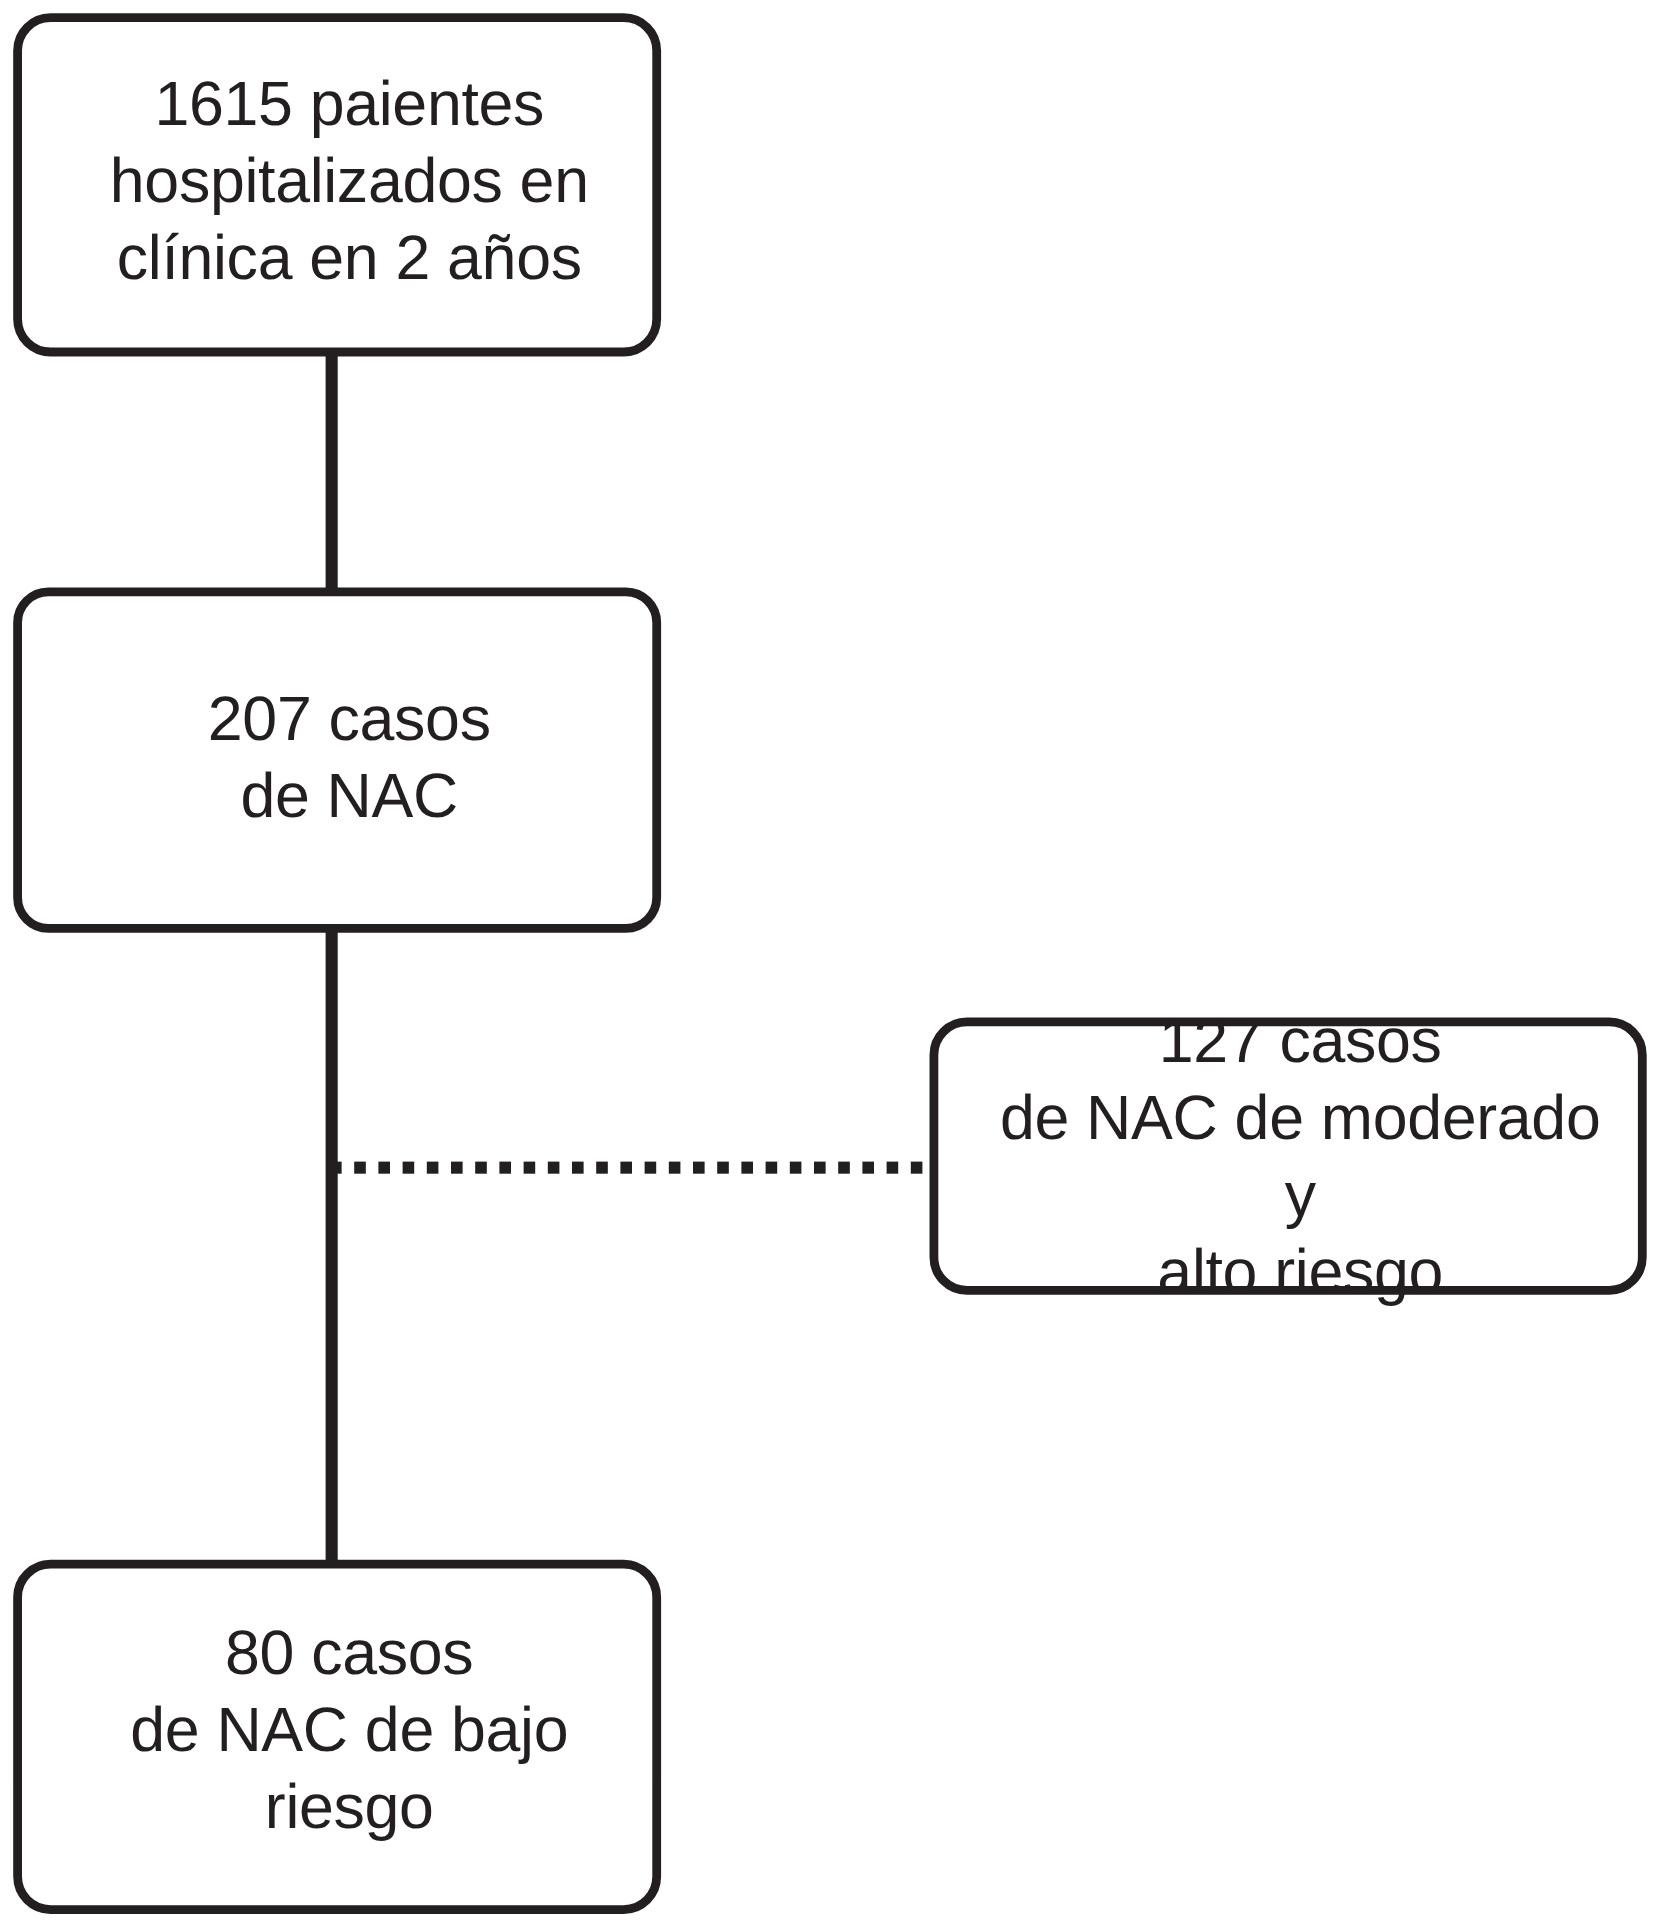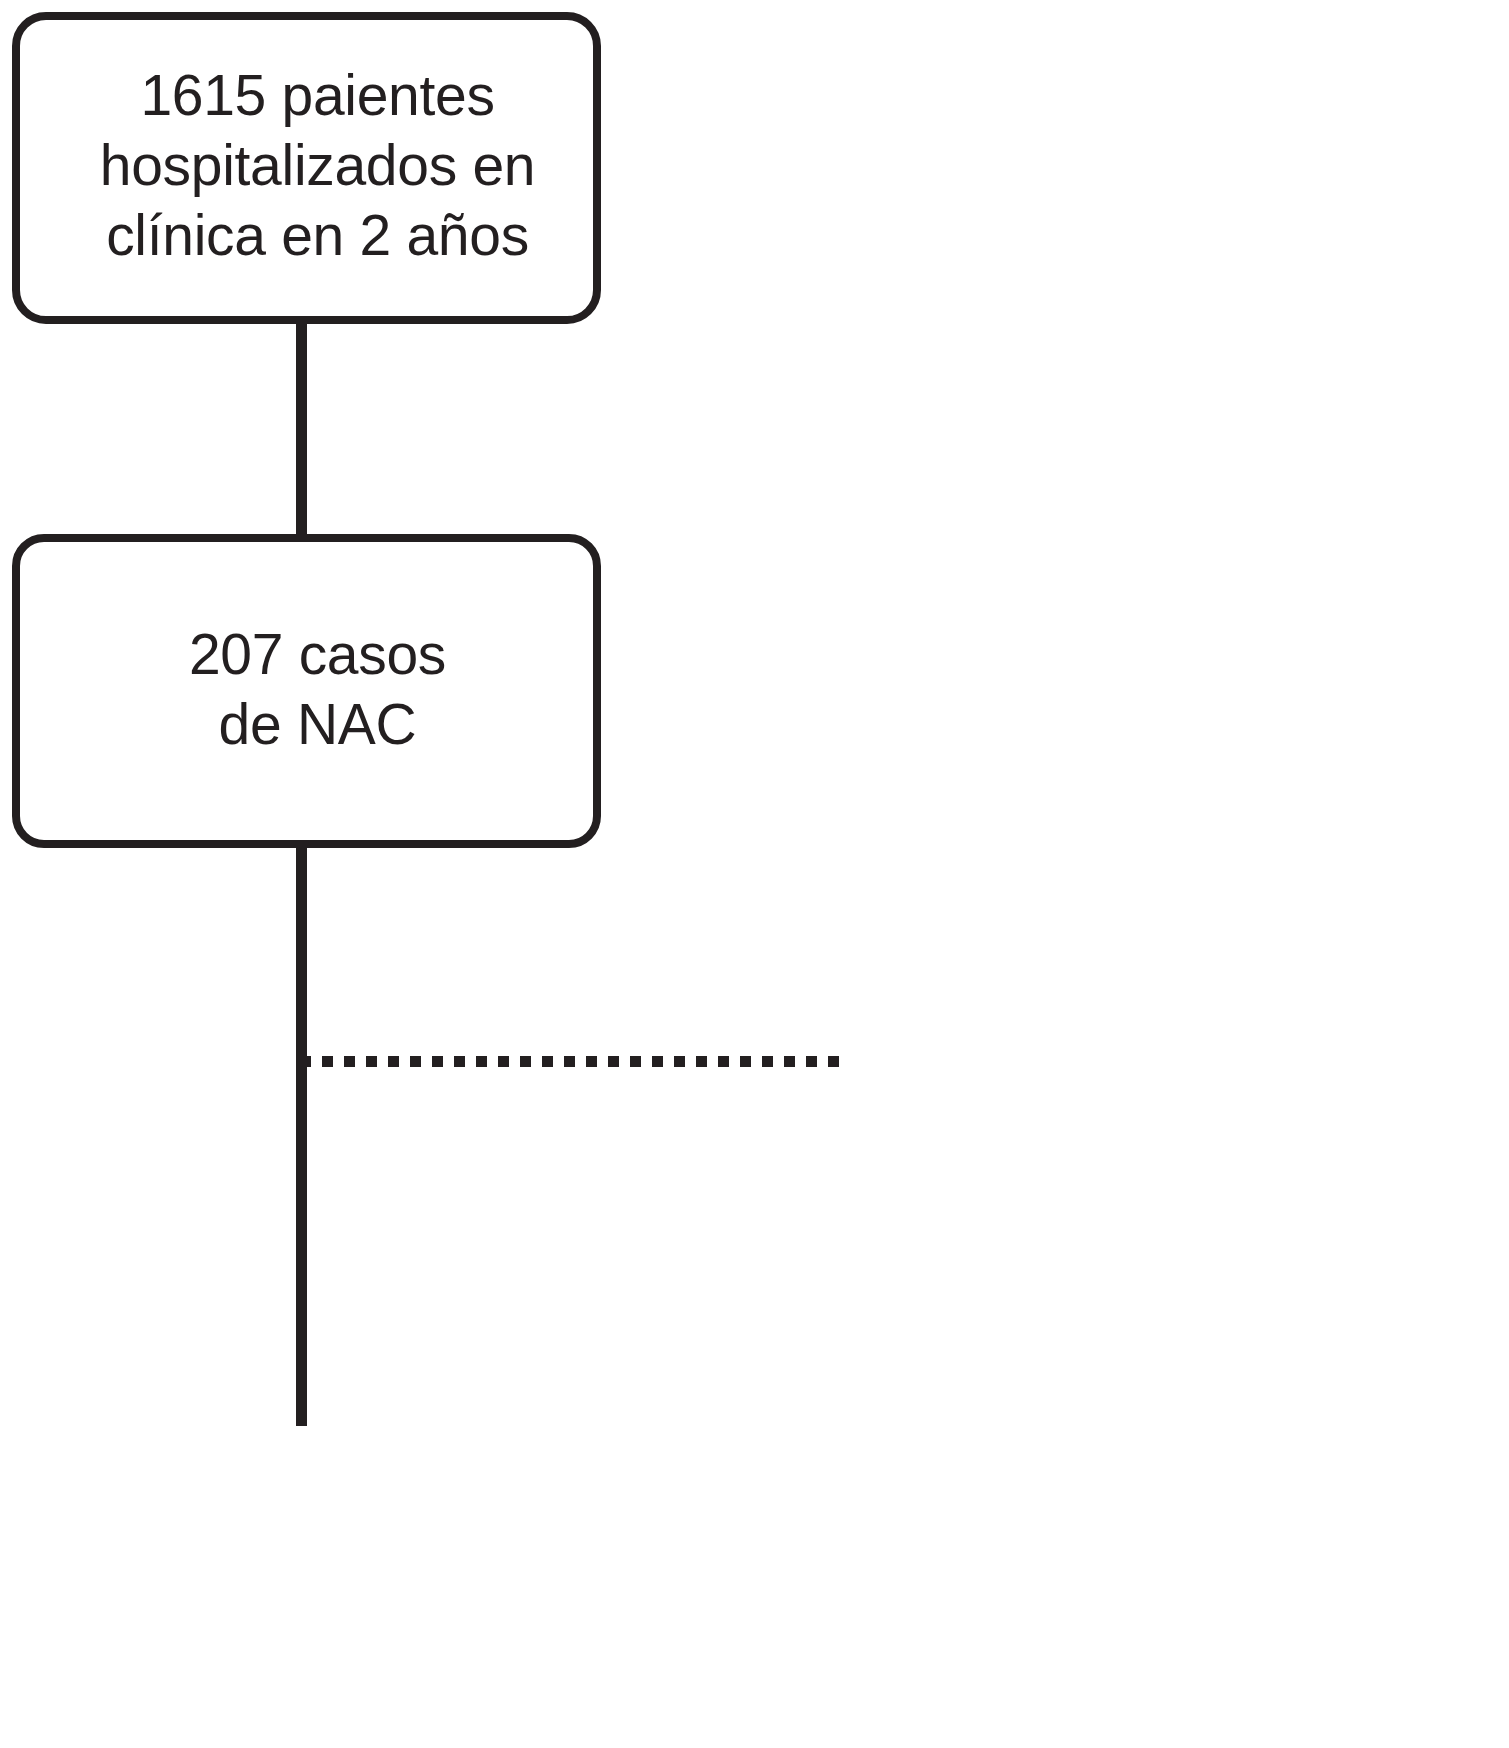--- a/index.html
+++ b/index.html
@@ -93,15 +93,25 @@
     <div class="node-text">1615 paientes
 hospitalizados en
 clínica en 2 años</div>
   </div>
 
   <div class="node-box" id="box-cap-cases">
     <div class="node-text">207 casos
 de NAC</div>
   </div>
 
+  <div class="node-box" id="box-high-risk">
+    <div class="node-text">127 casos
+de NAC de moderado y
+alto riesgo</div>
+  </div>
 
+  <div class="node-box" id="box-low-risk">
+    <div class="node-text">80 casos
+de NAC de bajo
+riesgo</div>
+  </div>
 
 </div>
 
 </body></html>

